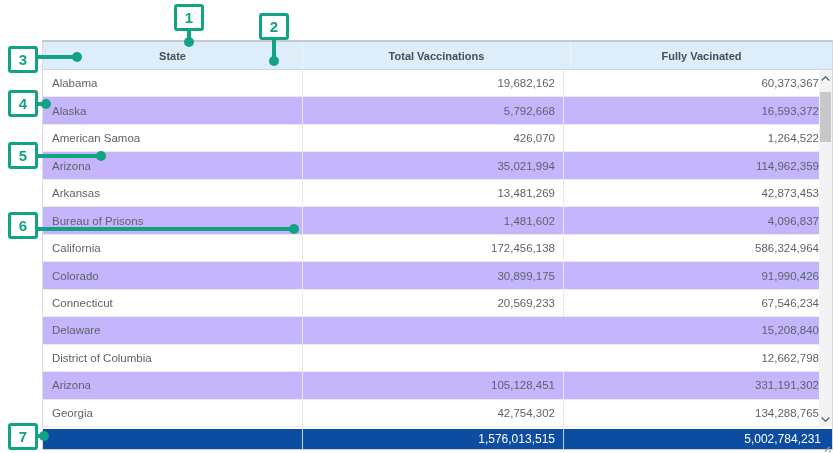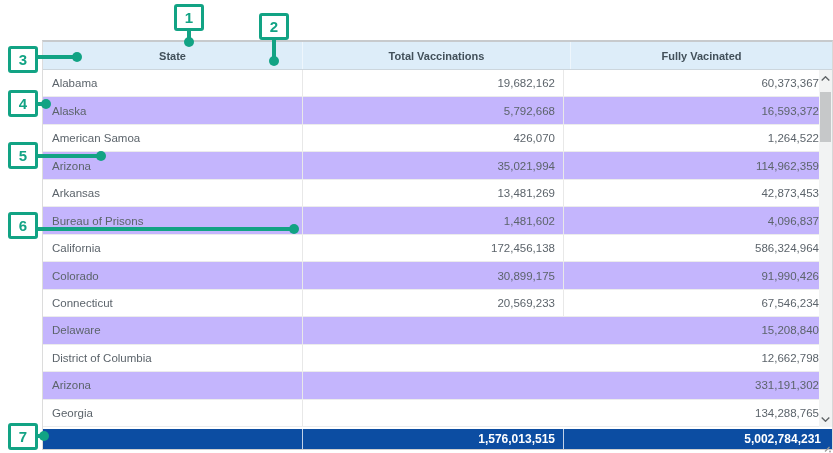--- a/index.html
+++ b/index.html
@@ -24,21 +24,21 @@
   .trow{display:flex;flex:1 1 0;background:#ffffff;border-bottom:1px solid #ececec;box-sizing:border-box;}
   .trow.alt{background:#c4b5fd;}
   .td{box-sizing:border-box;display:flex;align-items:center;font-size:11.5px;color:#5c646b;
     border-right:1px solid #e8e8e8;overflow:hidden;white-space:nowrap;}
   .td:last-child{border-right:none;}
   .td.state{padding-left:9px;}
   .td.num{justify-content:flex-end;padding-right:8px;}
   .td.num-last{justify-content:flex-end;padding-right:13px;}
   .body-gap{height:2px;background:#fff;}
   .total-row{display:flex;height:20px;background:var(--total-row-bg,#0c4da2);}
-  .tt{box-sizing:border-box;display:flex;align-items:center;font-size:12px;font-weight:bold;color:#ffffff;
+  .tt{box-sizing:border-box;display:flex;align-items:center;font-size:12px;font-weight:normal;color:#ffffff;
     border-right:1px solid rgba(255,255,255,0.75);}
   .tt:last-child{border-right:none;}
   .tt.num{justify-content:flex-end;padding-right:8px;}
   .tt.num-last{justify-content:flex-end;padding-right:11px;}
   
   .scrollbar{position:absolute;top:28px;right:0;width:13px;height:357px;background:#f2f3f3;
     display:flex;flex-direction:column;z-index:5;}
   .sb-btn{height:16px;display:flex;align-items:center;justify-content:center;background:#f2f3f3;}
   .sb-track{flex:1;position:relative;}
   .sb-thumb{position:absolute;left:1px;right:1px;top:6px;height:50px;background:#c6c8c9;}
@@ -133,25 +133,27 @@
     <div class="td num-last c3">15,208,840</div>
   </div>
 
   <div class="trow">
     <div class="td state c1">District of Columbia</div>
     <div class="td num-last c3">12,662,798</div>
   </div>
 
   <div class="trow alt">
     <div class="td state c1">Arizona</div>
+    <div class="td num c2">105,128,451</div>
     <div class="td num-last c3">331,191,302</div>
   </div>
 
   <div class="trow">
     <div class="td state c1">Georgia</div>
+    <div class="td num c2">42,754,302</div>
     <div class="td num-last c3">134,288,765</div>
   </div>
 </div>
 
     <div class="body-gap"></div>
 
     <div class="total-row">
       <div class="tt c1"></div>
       <div class="tt c2 num">1,576,013,515</div>
       <div class="tt c3 num-last">5,002,784,231</div>

